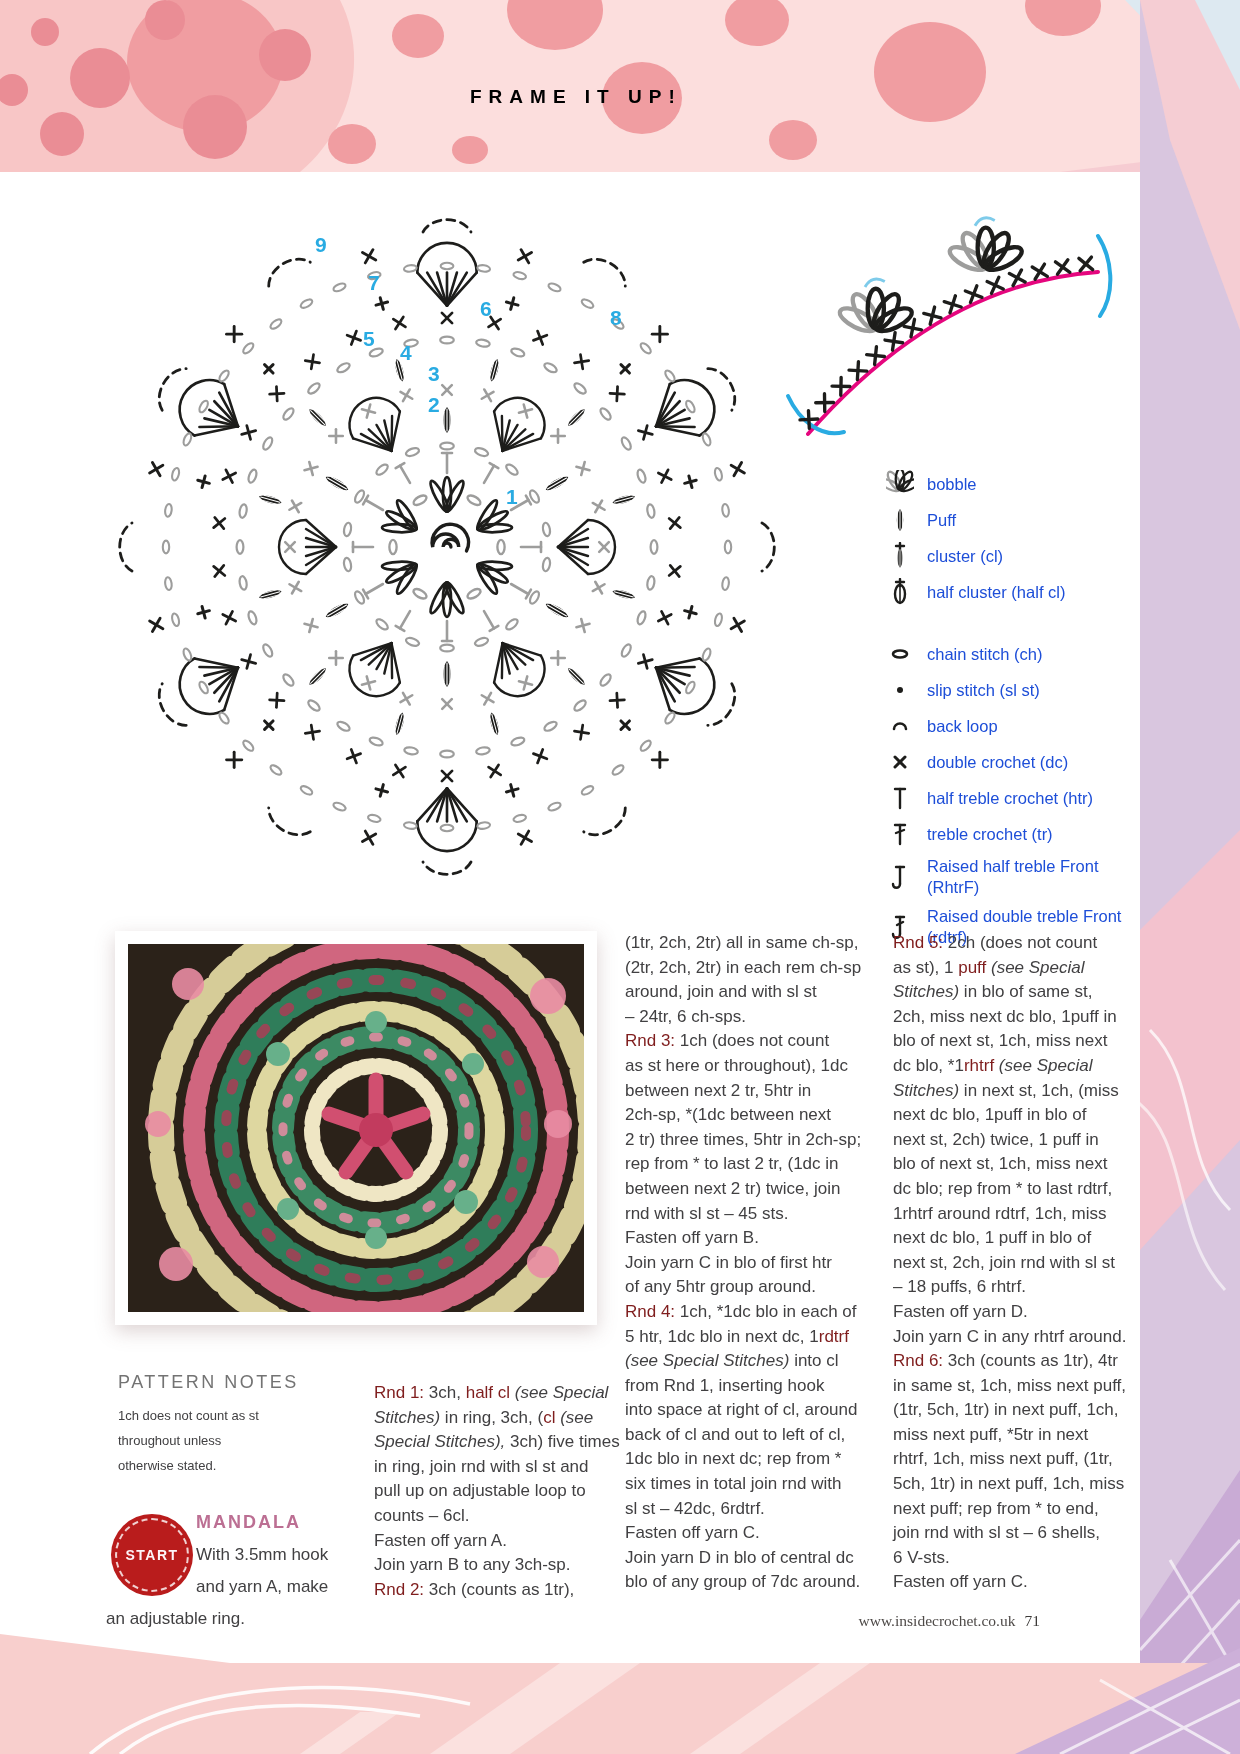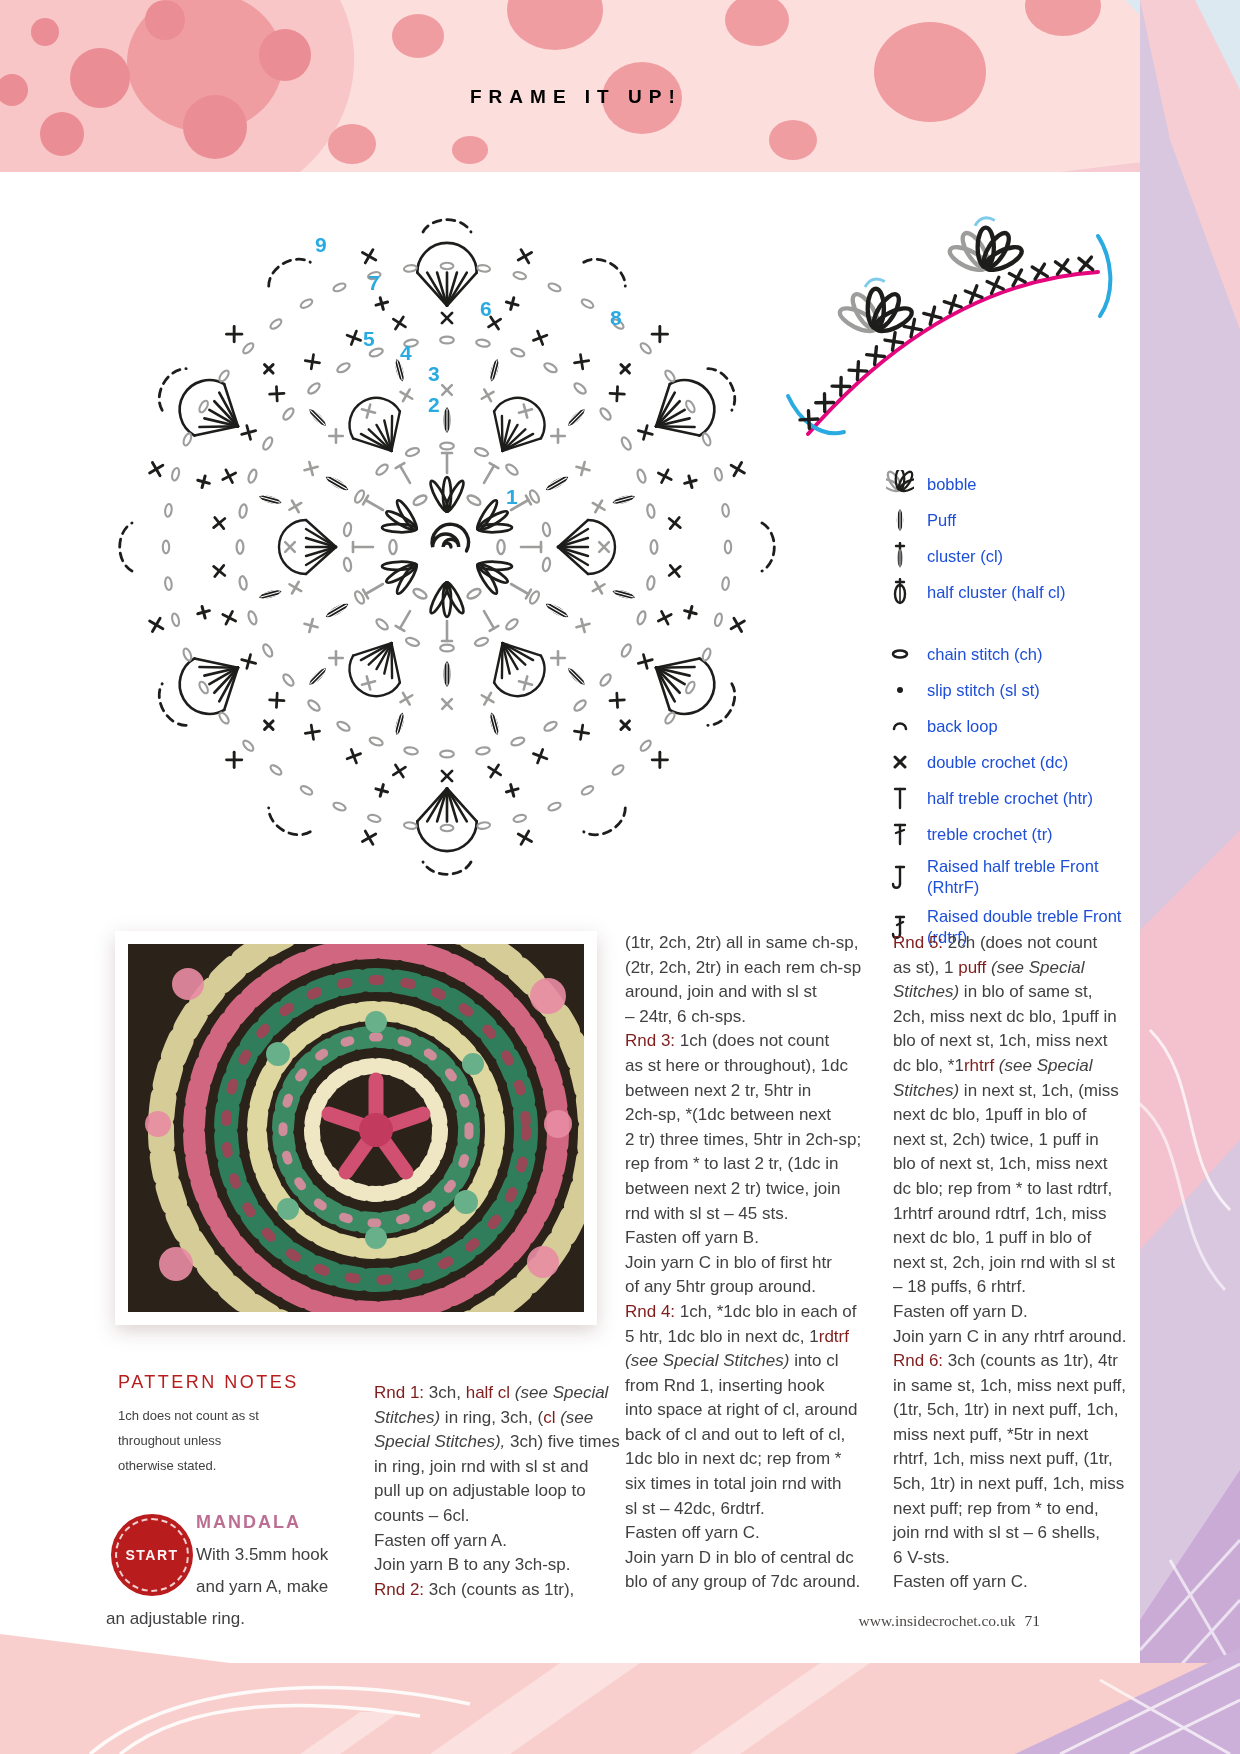--- a/index.html
+++ b/index.html
@@ -24,21 +24,21 @@
   .col i{font-style:italic;}
   #col1{left:374px;top:1381px;}
   #col2{left:625px;top:931px;}
   #col3{left:893px;top:931px;}
   
   .photo-frame{position:absolute;left:115px;top:931px;width:482px;height:394px;
       background:#ffffff;box-shadow:0 6px 18px rgba(120,80,80,.25);padding:0;}
   .photo-frame svg{position:absolute;left:13px;top:13px;}
   
   .notes{position:absolute;left:118px;top:1372px;width:240px;}
-  .notes-h{font-size:18px;letter-spacing:2.5px;color:#b91c1c;margin-bottom:10px;}
+  .notes-h{font-size:18px;letter-spacing:2.5px;color:#737373;margin-bottom:10px;}
   .notes-b{font-size:13px;line-height:25px;color:#414042;}
   
   .start{position:absolute;left:104px;top:1500px;width:260px;}
   .start-badge{position:absolute;left:7px;top:14px;width:82px;height:82px;border-radius:50%;
       background:#b91c1c;display:flex;align-items:center;justify-content:center;
       color:#fdf4f8;font-size:14px;font-weight:700;letter-spacing:1.5px;}
   .start-badge::after{content:"";position:absolute;inset:4px;border:2px dashed rgba(255,255,255,.8);border-radius:50%;}
   .start-h{padding-left:92px;font-size:18px;font-weight:700;letter-spacing:2px;color:#bc6f93;margin-bottom:6px;padding-top:12px;}
   .start-b div{font-size:17px;line-height:32px;color:#414042;padding-left:92px;}
   .start-b div:last-child{padding-left:2px;}

